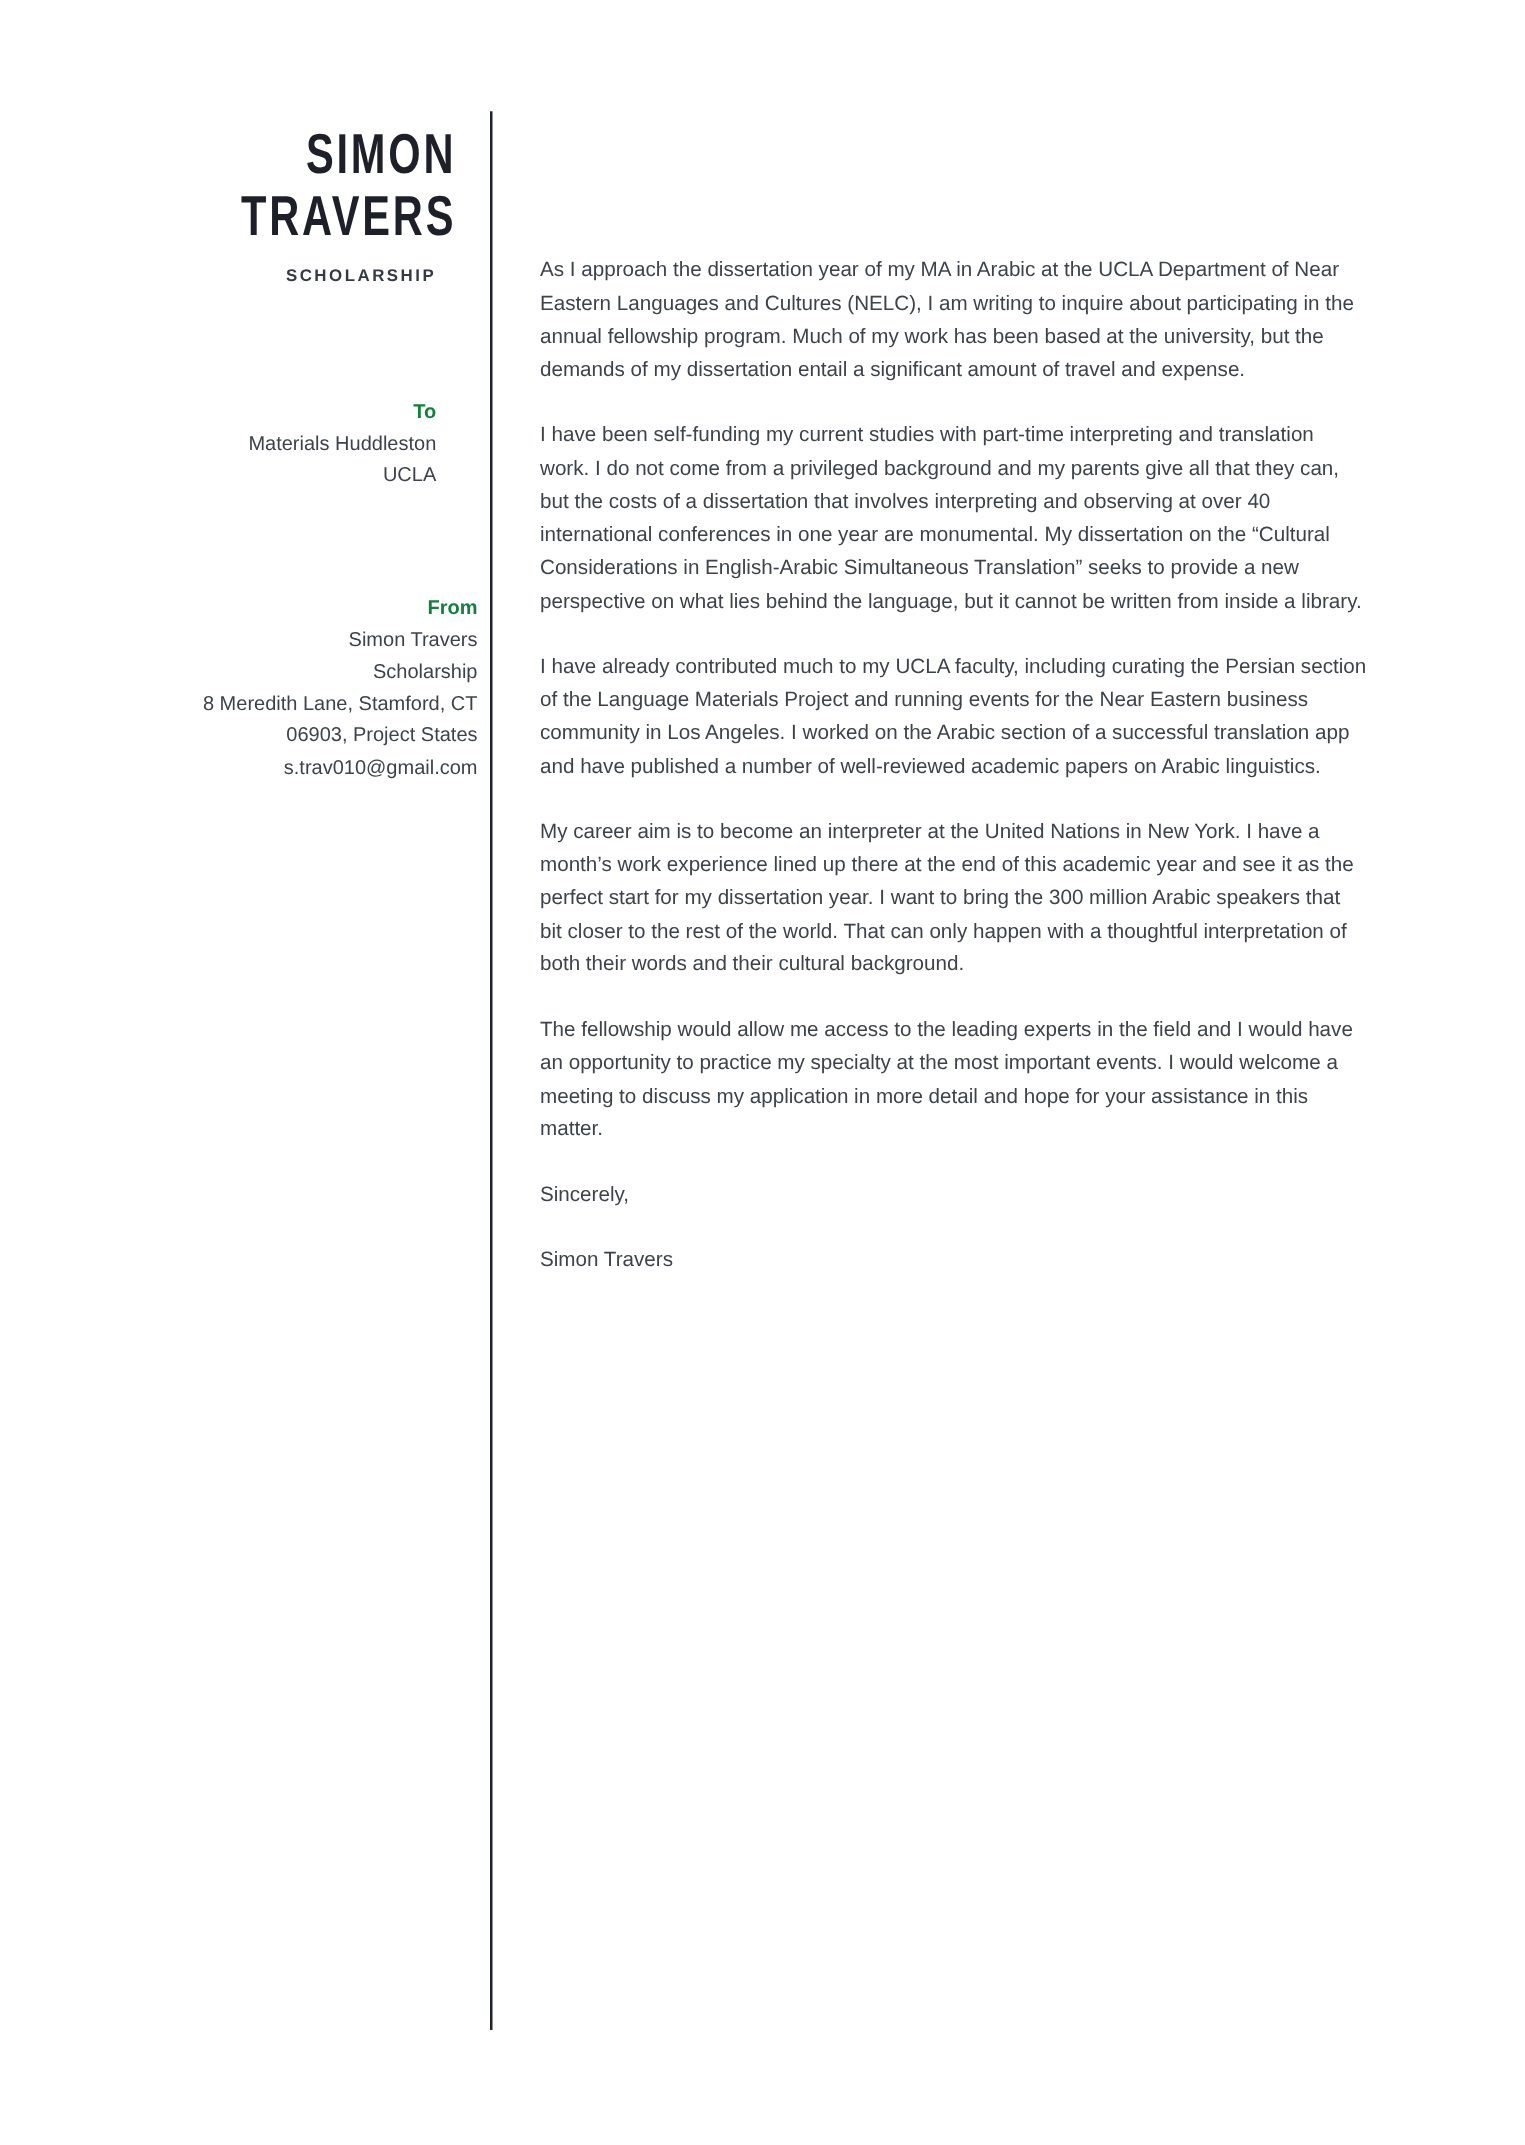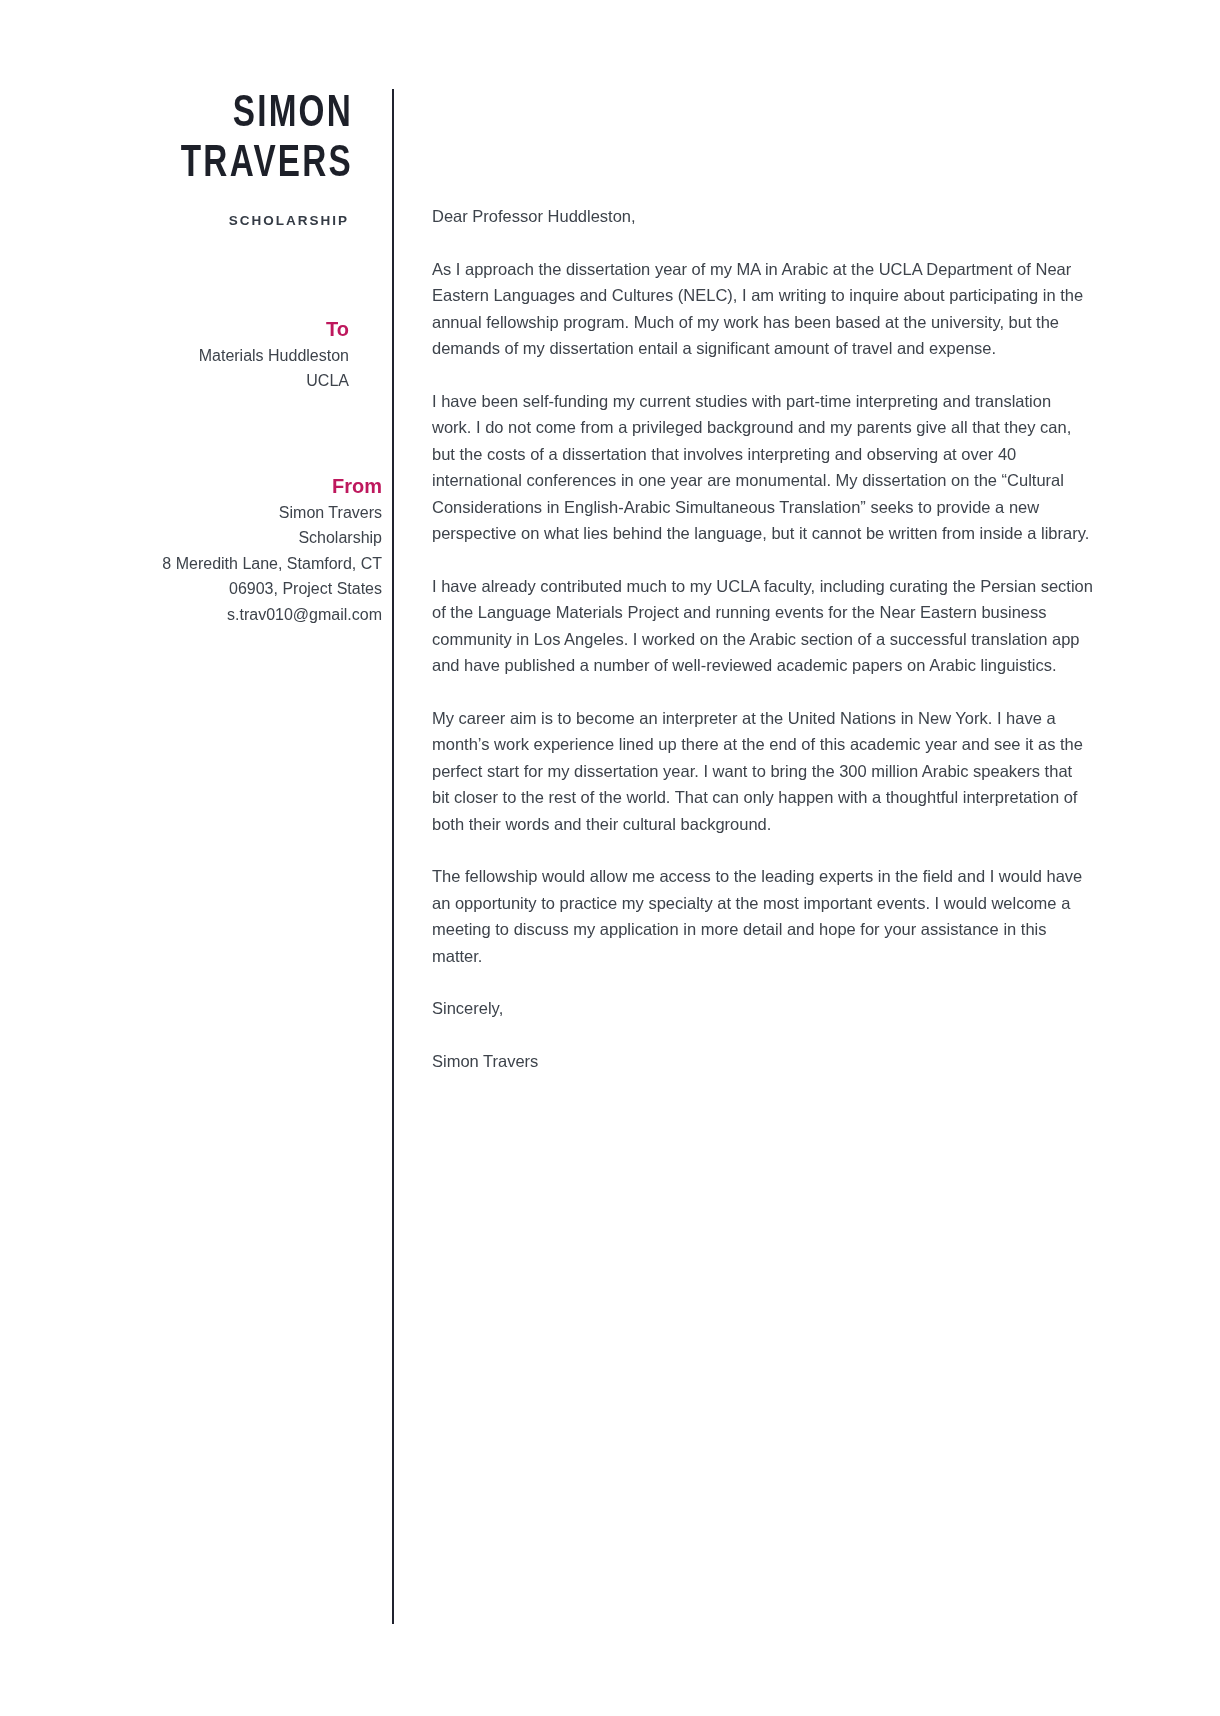--- a/index.html
+++ b/index.html
@@ -19,21 +19,21 @@
 
   
   .side-block {
     position: absolute;
     left: 0;
     width: 349px;
     text-align: right;
   }
   .name {
     top: 85px;
-    margin: 1px;
+    margin: 13px;
     font-size: 45px;
     font-weight: 700;
     line-height: 50px;
     color: #1d2029;
   }
   .name-line {
     display: block;
     transform: scaleX(0.74);
     transform-origin: 100% 50%;
     letter-spacing: 3px;
@@ -45,23 +45,23 @@
     font-size: 13.5px;
     font-weight: 700;
     letter-spacing: 2px;
     margin-right: -2px;
     color: #343b45;
   }
   .to-block   { top: 317px; }
   .from-block { top: 474px; margin-left: 33px; }
   .block-label {
     font-weight: 700;
-    font-size: 20px;
+    font-size: 16px;
     line-height: 25.5px;
-    color: #be185d;
+    color: #15803d;
   }
   .block-line {
     display: block;
     font-size: 16px;
     line-height: 25.5px;
     color: #3d434b;
     text-decoration: none;
   }
   a.email {
     color: #3d434b;
@@ -114,21 +114,20 @@
     <span class="block-line">Simon Travers</span>
     <span class="block-line">Scholarship</span>
     <span class="block-line">8 Meredith Lane, Stamford, CT</span>
     <span class="block-line">06903, Project States</span>
     <a class="block-line email" href="#">s.trav010@gmail.com</a>
   </section>
 
   <div class="divider"></div>
 
   <main class="letter">
-    <p>Dear Professor Huddleston,</p>
     <p>As I approach the dissertation year of my MA in Arabic at the UCLA Department of Near Eastern Languages and Cultures (NELC), I am writing to inquire about participating in the annual fellowship program. Much of my work has been based at the university, but the demands of my dissertation entail a significant amount of travel and expense.</p>
     <p>I have been self-funding my current studies with part-time interpreting and translation work. I do not come from a privileged background and my parents give all that they can, but the costs of a dissertation that involves interpreting and observing at over 40 international conferences in one year are monumental. My dissertation on the “Cultural Considerations in English-Arabic Simultaneous Translation” seeks to provide a new perspective on what lies behind the language, but it cannot be written from inside a library.</p>
     <p>I have already contributed much to my UCLA faculty, including curating the Persian section of the Language Materials Project and running events for the Near Eastern business community in Los Angeles. I worked on the Arabic section of a successful translation app and have published a number of well-reviewed academic papers on Arabic linguistics.</p>
     <p>My career aim is to become an interpreter at the United Nations in New York. I have a month’s work experience lined up there at the end of this academic year and see it as the perfect start for my dissertation year. I want to bring the 300 million Arabic speakers that bit closer to the rest of the world. That can only happen with a thoughtful interpretation of both their words and their cultural background.</p>
     <p>The fellowship would allow me access to the leading experts in the field and I would have an opportunity to practice my specialty at the most important events. I would welcome a meeting to discuss my application in more detail and hope for your assistance in this matter.</p>
     <p>Sincerely,</p>
     <p>Simon Travers</p>
   </main>
 
 </div>

